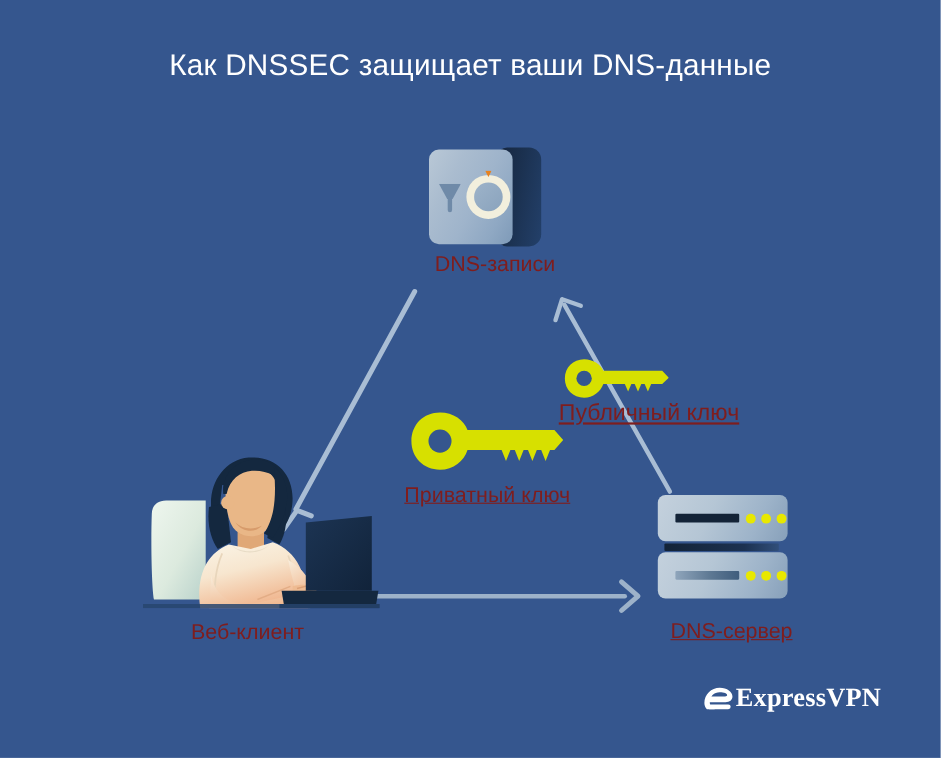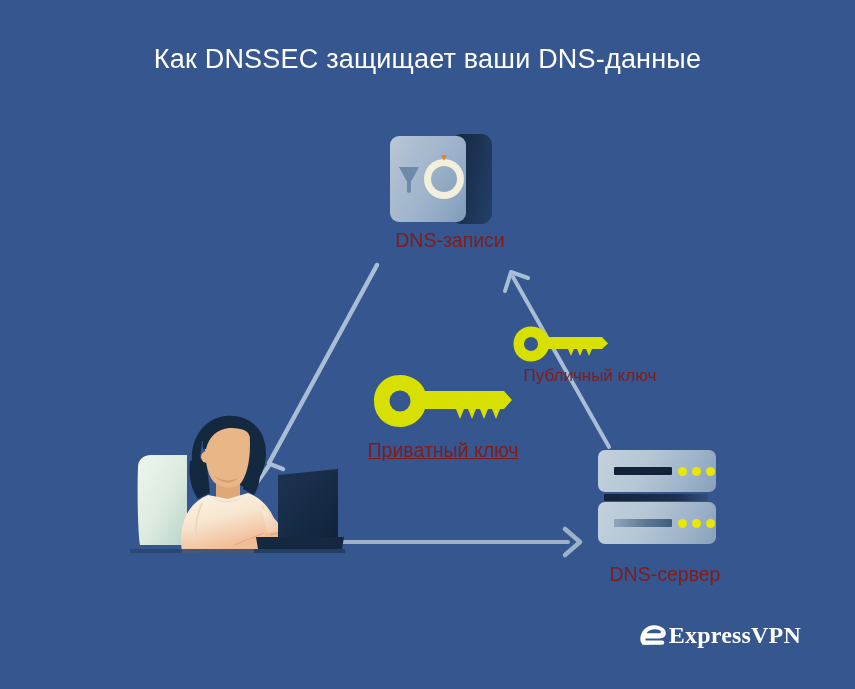--- a/index.html
+++ b/index.html
@@ -38,23 +38,23 @@
     position: absolute;
     color: #7f1d1d;
     font-size: 19.5px;
     font-weight: 400;
     white-space: nowrap;
     text-align: center;
     line-height: 24px;
   }
   #label-dns-records { left: 305px; top: 228px; width: 290px; }
   #label-web-client  { left: 80px;  top: 563px; width: 290px; }
-  #label-dns-server  { left: 520px; top: 562px; width: 290px; }
+  #label-dns-server  { left: 520px; top: 562px; width: 290px; text-decoration: underline; }
   #label-private-key { left: 253px; top: 438px; width: 380px; font-size: 19.5px; text-decoration: underline; }
-  #label-public-key  { left: 400px; top: 364px; width: 380px; font-size: 17px; }
+  #label-public-key  { left: 400px; top: 364px; width: 380px; font-size: 21px; text-decoration: underline; }
 
   
   #arrows {
     position: absolute;
     left: 0; top: 0;
     width: 855px; height: 689px;
   }
 
   
   #safe {
@@ -374,20 +374,21 @@
       <path d="M148 70 L208 64 L208 132 L148 132 Z" fill="url(#gradLaptopLid)"></path>
 
       <path d="M126 132 L214 132 L212 144 L128 144 Z" fill="#14283f"></path>
       <path d="M124 144 L215 144 L215 148 L124 148 Z" fill="#0f1f33"></path>
     </g>
 
     <g>
       <path d="M0 144 L215 144 L215 148 L0 148 Z" fill="#27456f" opacity="0.85"></path>
     </g>
   </svg>
+  <div class="node-label" id="label-web-client">Веб-клиент</div>
 
   <div id="logo">
     <svg width="34" height="30" viewBox="0 0 34 30">
       <path d="M4.5 19.2
                C4.5 11.2 11.0 4.8 19.0 4.8
                C26.0 4.8 31.0 8.6 31.0 13.2
                C31.0 16.4 28.4 18.6 24.4 18.6
                L8.5 18.6
                L8.5 13.2
                L24.0 13.2

